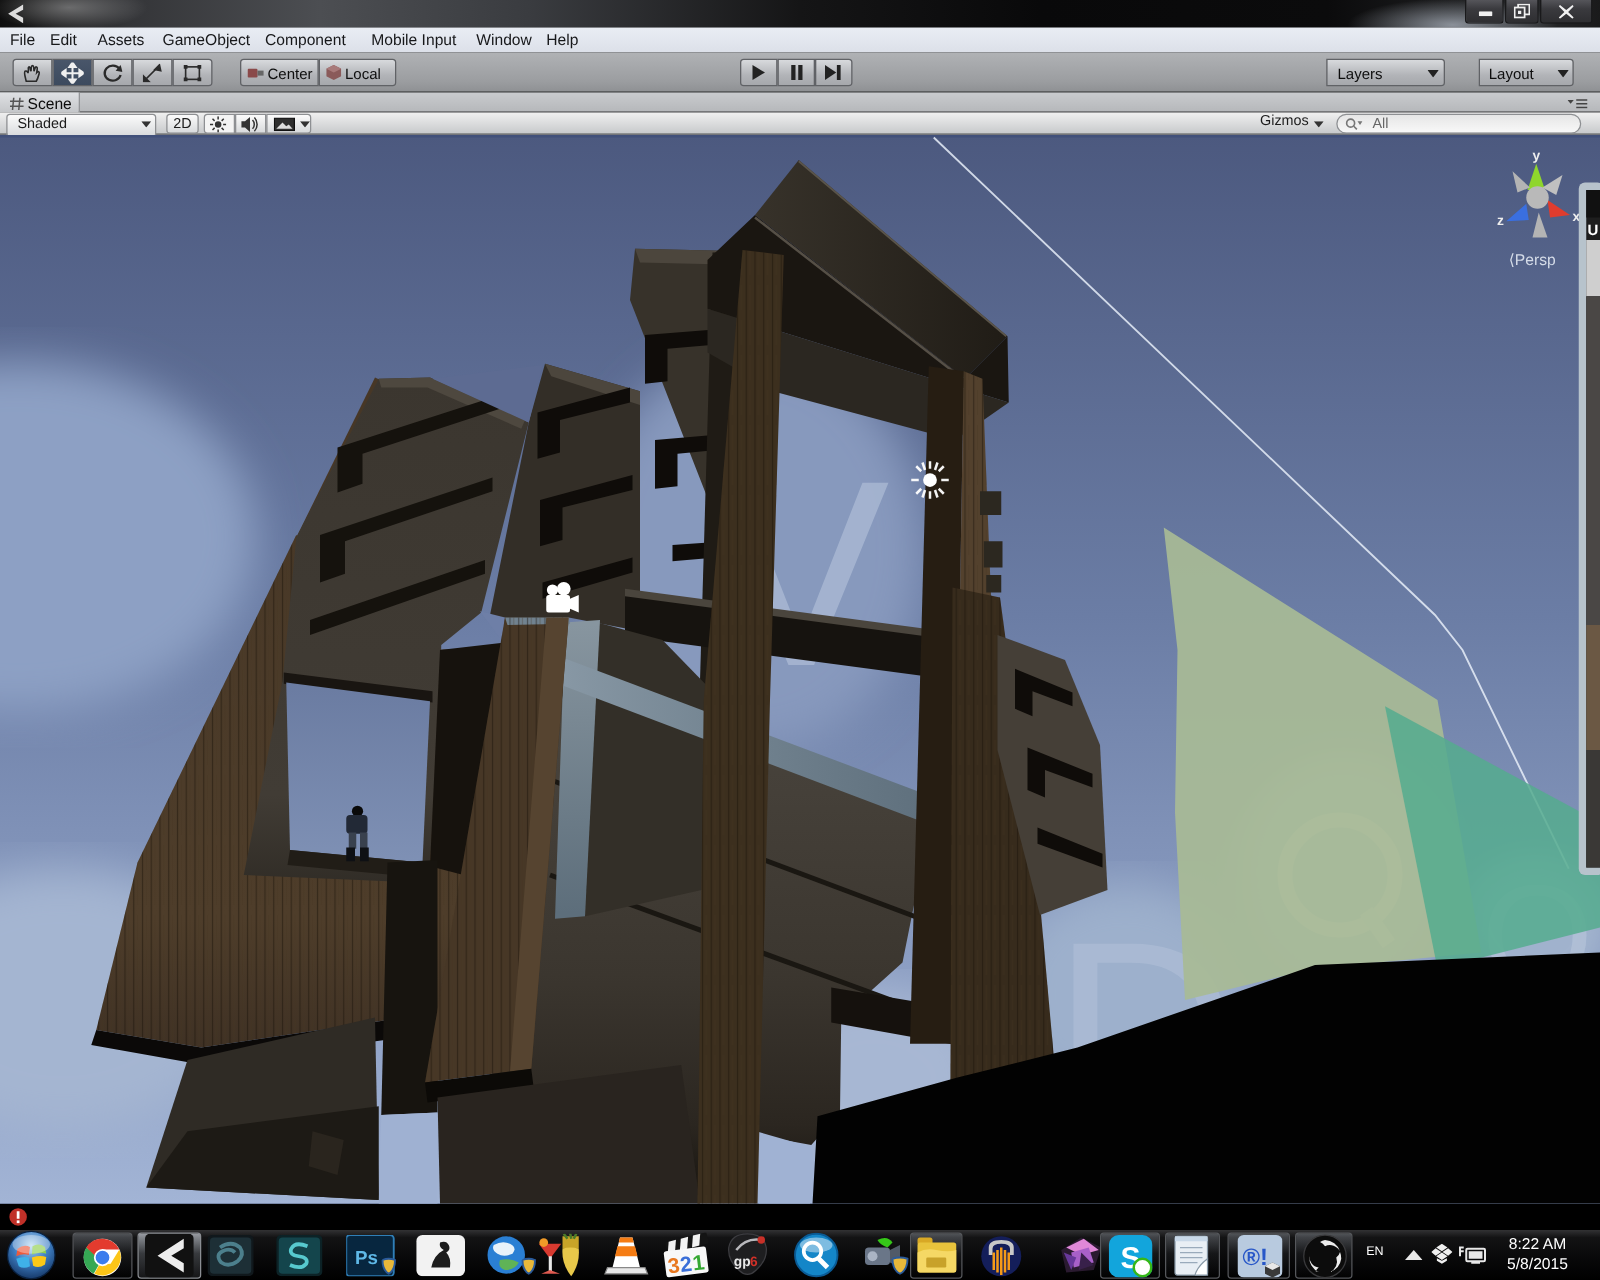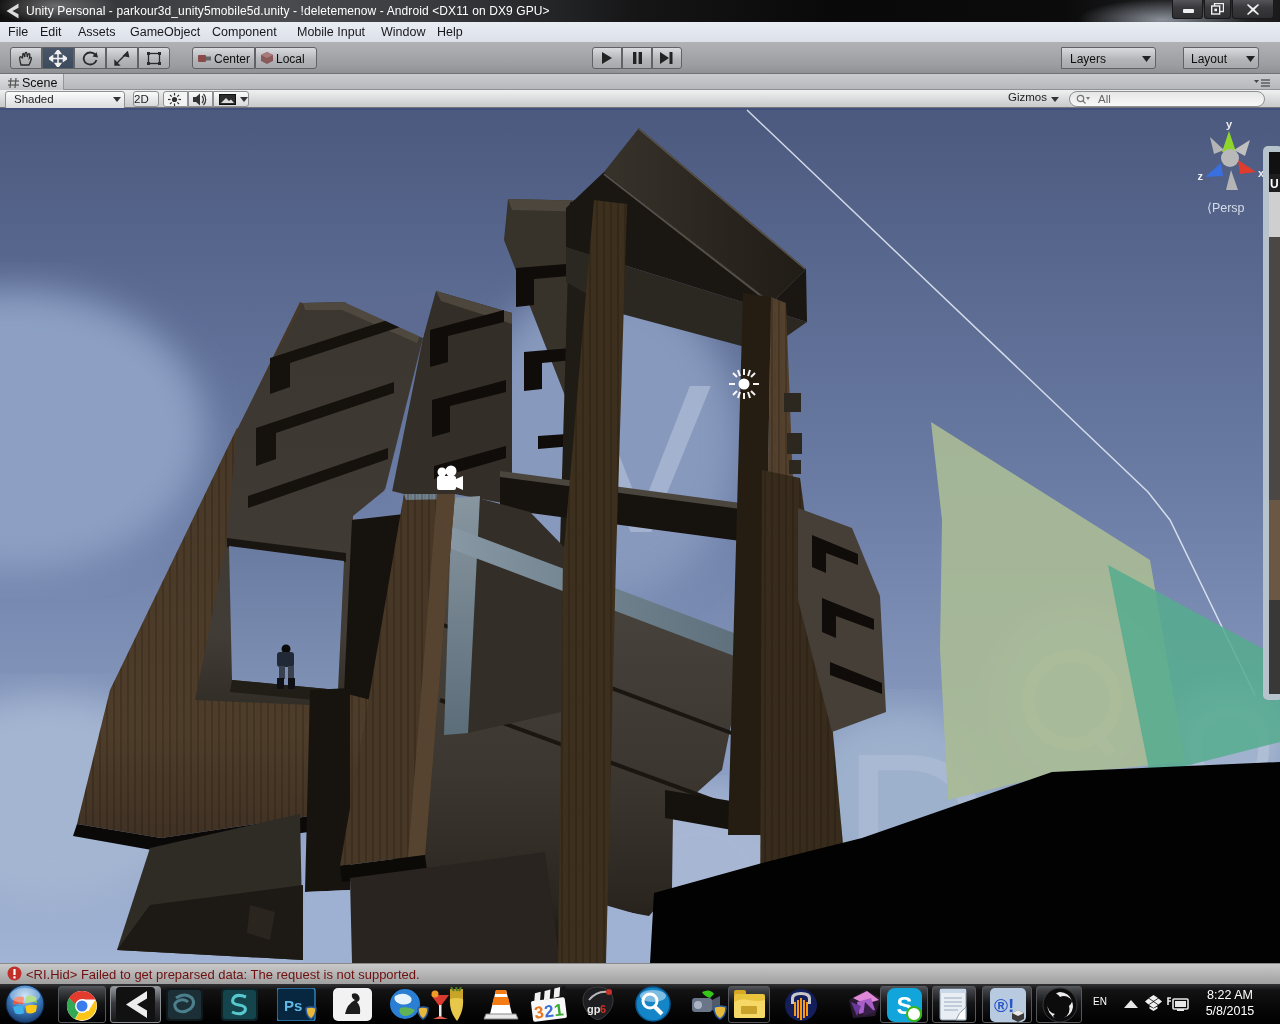--- a/index.html
+++ b/index.html
@@ -33,21 +33,20 @@
 .tray{position:absolute;color:#fff;font-size:13px;}
 </style>
 </head>
 <body>
 <div id="page">
 
   <div id="titlebar" class="abs"></div>
   <svg class="abs" style="left:4px;top:3px" width="17" height="16" viewBox="0 0 17 16">
     <path d="M14.5 0.5 L2.5 8 L14.5 15.5 L14.5 11.2 L8.5 8 L14.5 4.8 Z" fill="#dcdcdc"></path>
   </svg>
-  <div id="titletext" class="abs">Unity Personal - parkour3d_unity5mobile5d.unity - !deletemenow - Android &lt;DX11 on DX9 GPU&gt;</div>
   <div class="winbtn abs" style="left:1172px;width:31px"></div>
   <div class="winbtn abs" style="left:1204px;width:27px"></div>
   <div class="winbtn abs" style="left:1232px;width:42px"></div>
   <svg class="abs" style="left:1183px;top:9px" width="11" height="4" viewBox="0 0 11 4">
       <rect width="11" height="4" rx="1" fill="#f0f0f0"></rect>
     </svg>
   <svg class="abs" style="left:1211px;top:3px" width="13" height="12" viewBox="0 0 13 12">
     <rect x="3.5" y="0.5" width="9" height="8" fill="none" stroke="#f0f0f0" stroke-width="1.4"></rect>
     <rect x="0.7" y="3" width="8" height="8" fill="#3a3a3e" stroke="#f0f0f0" stroke-width="1.4"></rect>
     <rect x="3.4" y="5.6" width="2.6" height="2.6" fill="#f0f0f0"></rect>
@@ -163,21 +162,21 @@
         <line x1="7" y1="4" x2="16" y2="4"></line>
         <line x1="7" y1="7" x2="16" y2="7"></line>
       </g>
   </svg>
 
   <div id="scenebar" class="abs"></div>
   <div class="sbtn abs" style="left:5px;width:120px;border-radius:3px;padding:1px 0 16px 8px">Shaded</div>
   <svg class="abs" style="left:113px;top:97px" width="8" height="5" viewBox="0 0 8 5">
       <polygon points="0,0 8,0 4,5" fill="#333"></polygon>
     </svg>
-  <div class="sbtn abs" style="left:133px;width:26px;border-radius:3px;padding-top:1px">2D</div>
+  <div class="sbtn abs" style="left:133px;width:26px;border-radius:3px;text-align:center;padding-top:1px">2D</div>
   <div class="sbtn abs" style="left:163px;width:25px;border-radius:3px 0 0 3px;background:#f4f4f4"></div>
   <div class="sbtn abs" style="left:188px;width:25px"></div>
   <div class="sbtn abs" style="left:213px;width:36px;border-radius:0 3px 3px 0"></div>
   <svg class="abs" style="left:168px;top:93px" width="13" height="13" viewBox="0 0 13 13">
     <circle cx="6.5" cy="6.5" r="2.6" fill="#333"></circle>
     <g stroke="#333" stroke-width="1.2">
       <line x1="6.5" y1="0" x2="6.5" y2="2.5"></line>
         <line x1="6.5" y1="10.5" x2="6.5" y2="13"></line>
       <line x1="0" y1="6.5" x2="2.5" y2="6.5"></line>
         <line x1="10.5" y1="6.5" x2="13" y2="6.5"></line>
@@ -442,23 +441,20 @@
     <rect x="1269" y="152" width="11" height="22" fill="#111"></rect>
     <text x="1270" y="188" font-size="12" fill="#fff" font-weight="bold">U</text>
     <rect x="1269" y="192" width="11" height="45" fill="#cfcfcf"></rect>
     <rect x="1269" y="237" width="11" height="263" fill="#4a4745"></rect>
     <rect x="1269" y="500" width="11" height="100" fill="#6b5844"></rect>
     <rect x="1269" y="600" width="11" height="94" fill="#3a3836"></rect>
   </g>
   </svg>
   </div>
 
-  <div id="statusbar" class="abs">
-    <span class="abs" style="left:26px;top:3px">&lt;RI.Hid&gt; Failed to get preparsed data: The request is not supported.</span>
-  </div>
   <svg class="abs" style="left:7px;top:966px" width="15" height="15" viewBox="0 0 15 15">
     <circle cx="7.5" cy="7.5" r="7" fill="#c03028"></circle>
     <rect x="6.4" y="3" width="2.2" height="6" fill="#fff"></rect>
     <rect x="6.4" y="10.3" width="2.2" height="2.2" fill="#fff"></rect>
   </svg>
 
   <div id="taskbar" class="abs"></div>
 
   <svg class="abs" style="left:3px;top:984px" width="44" height="40" viewBox="0 0 44 40">
     <defs>

